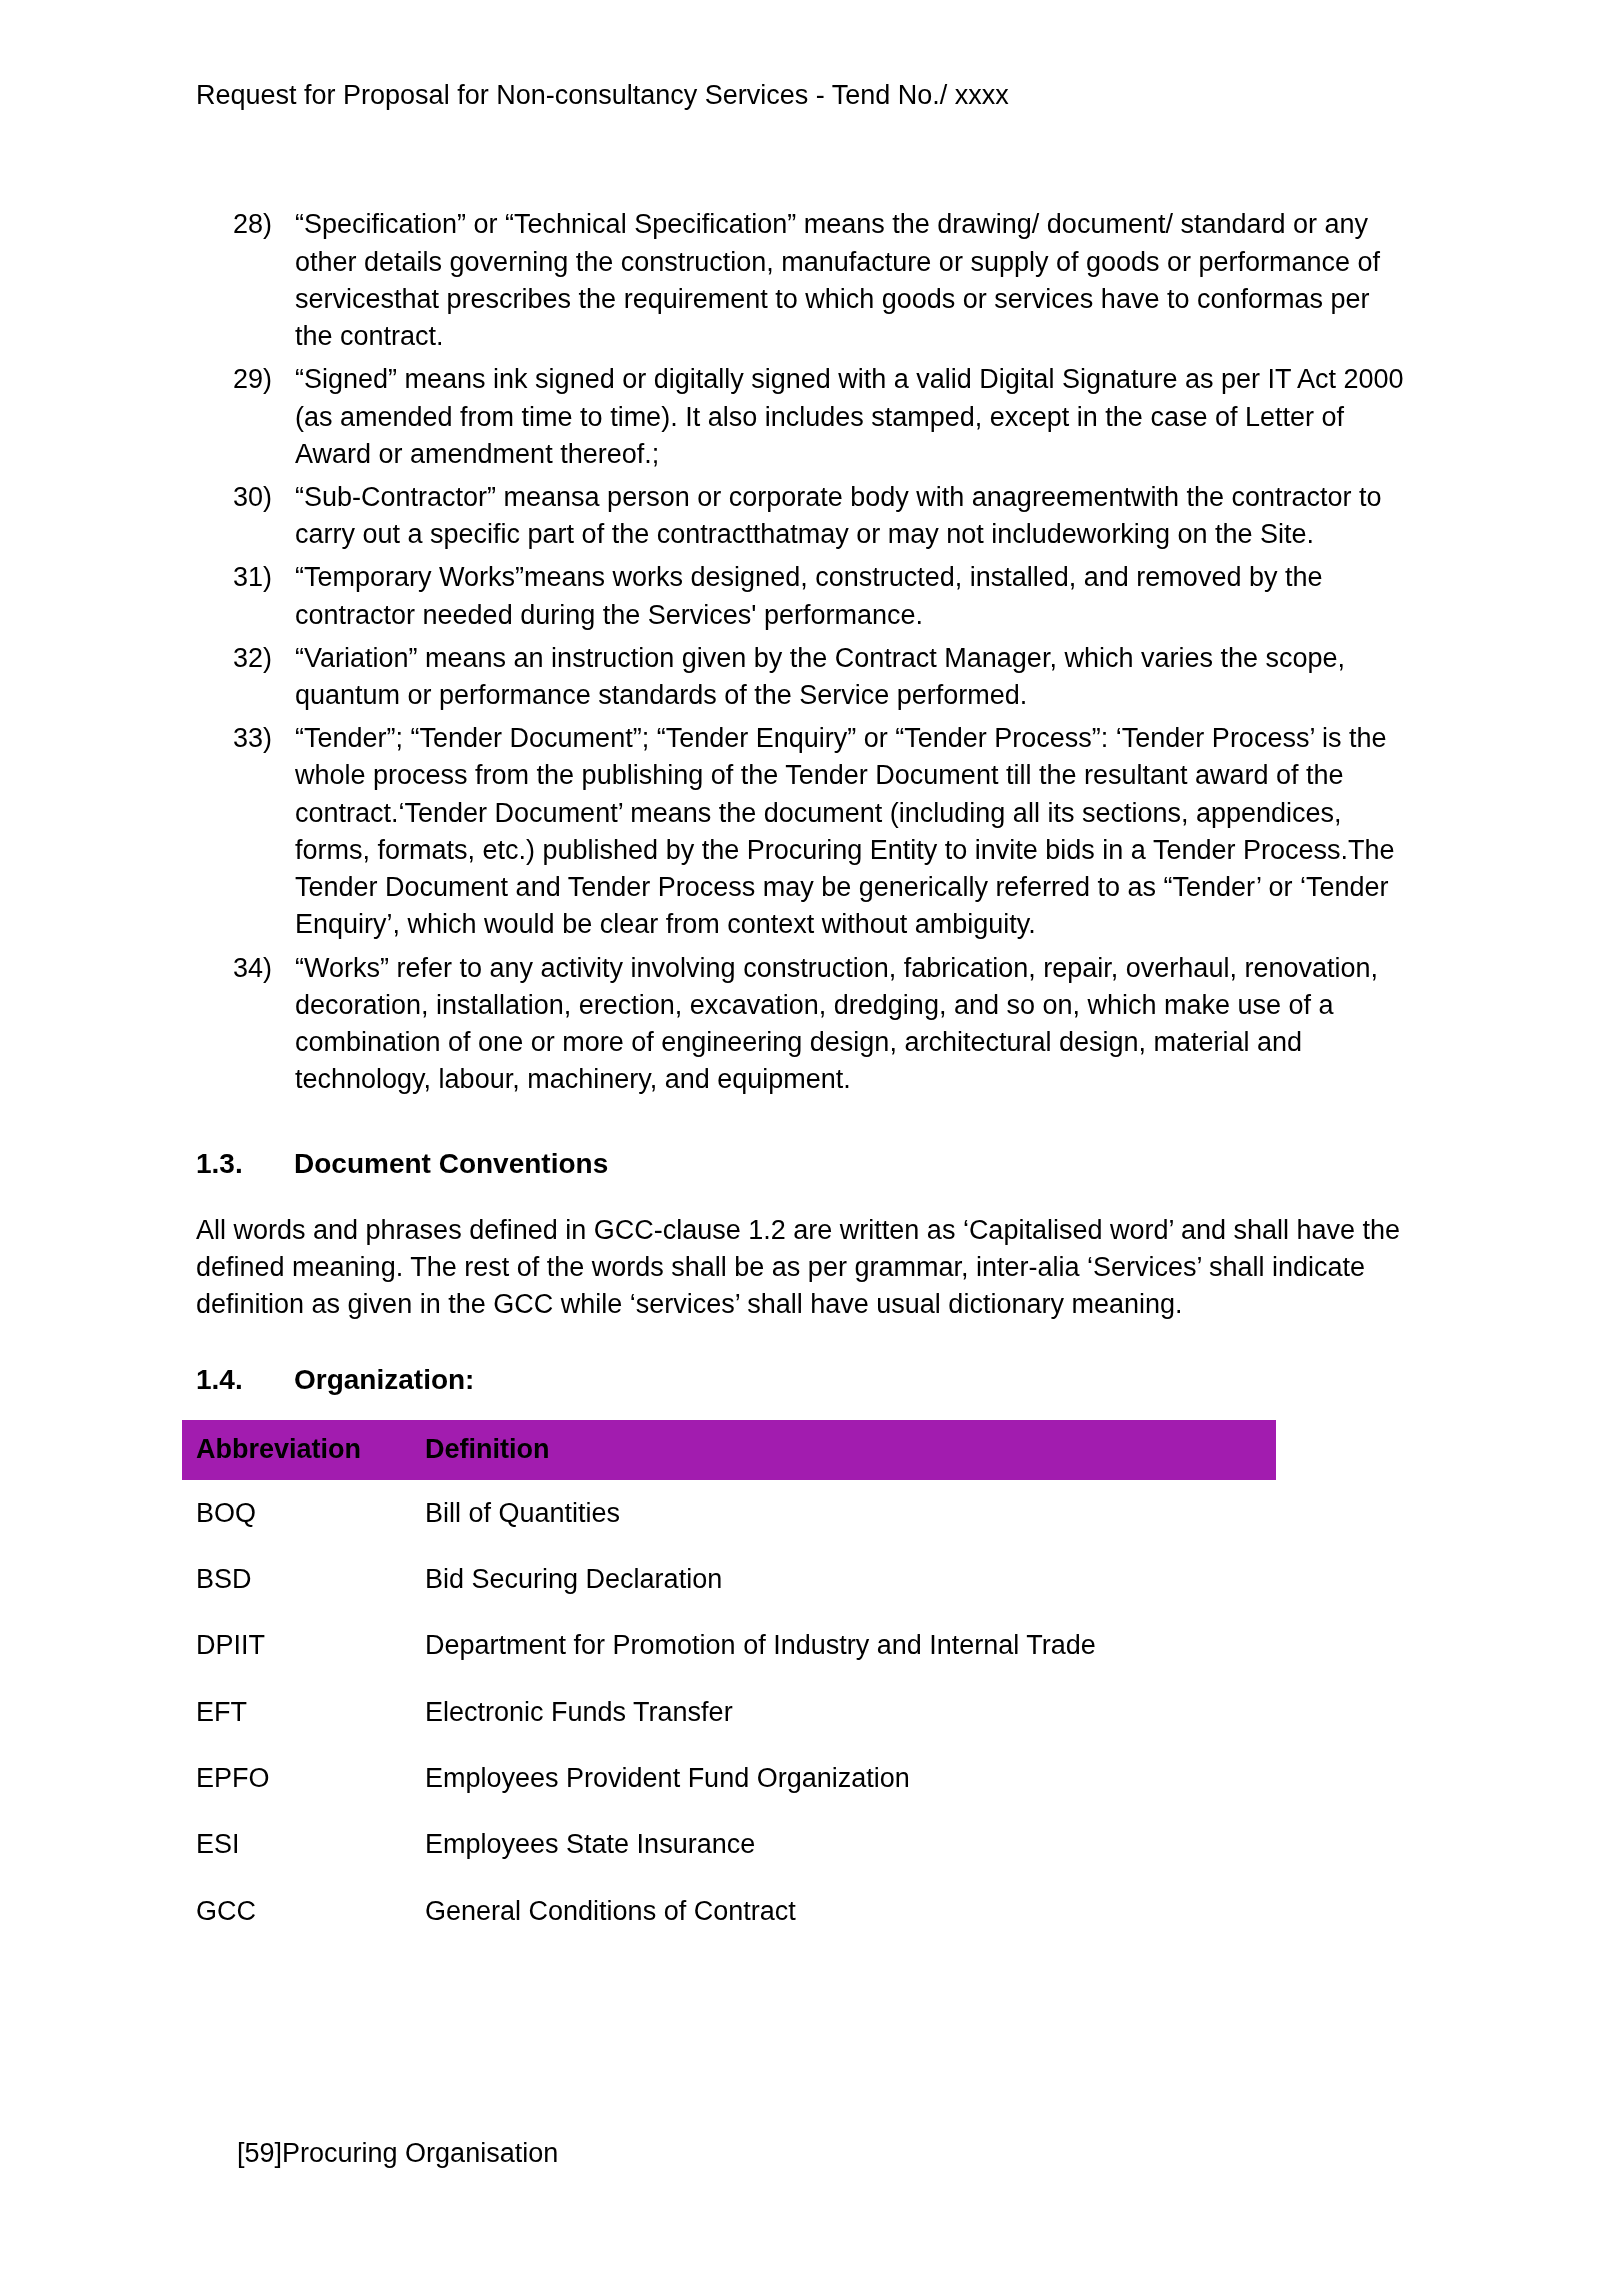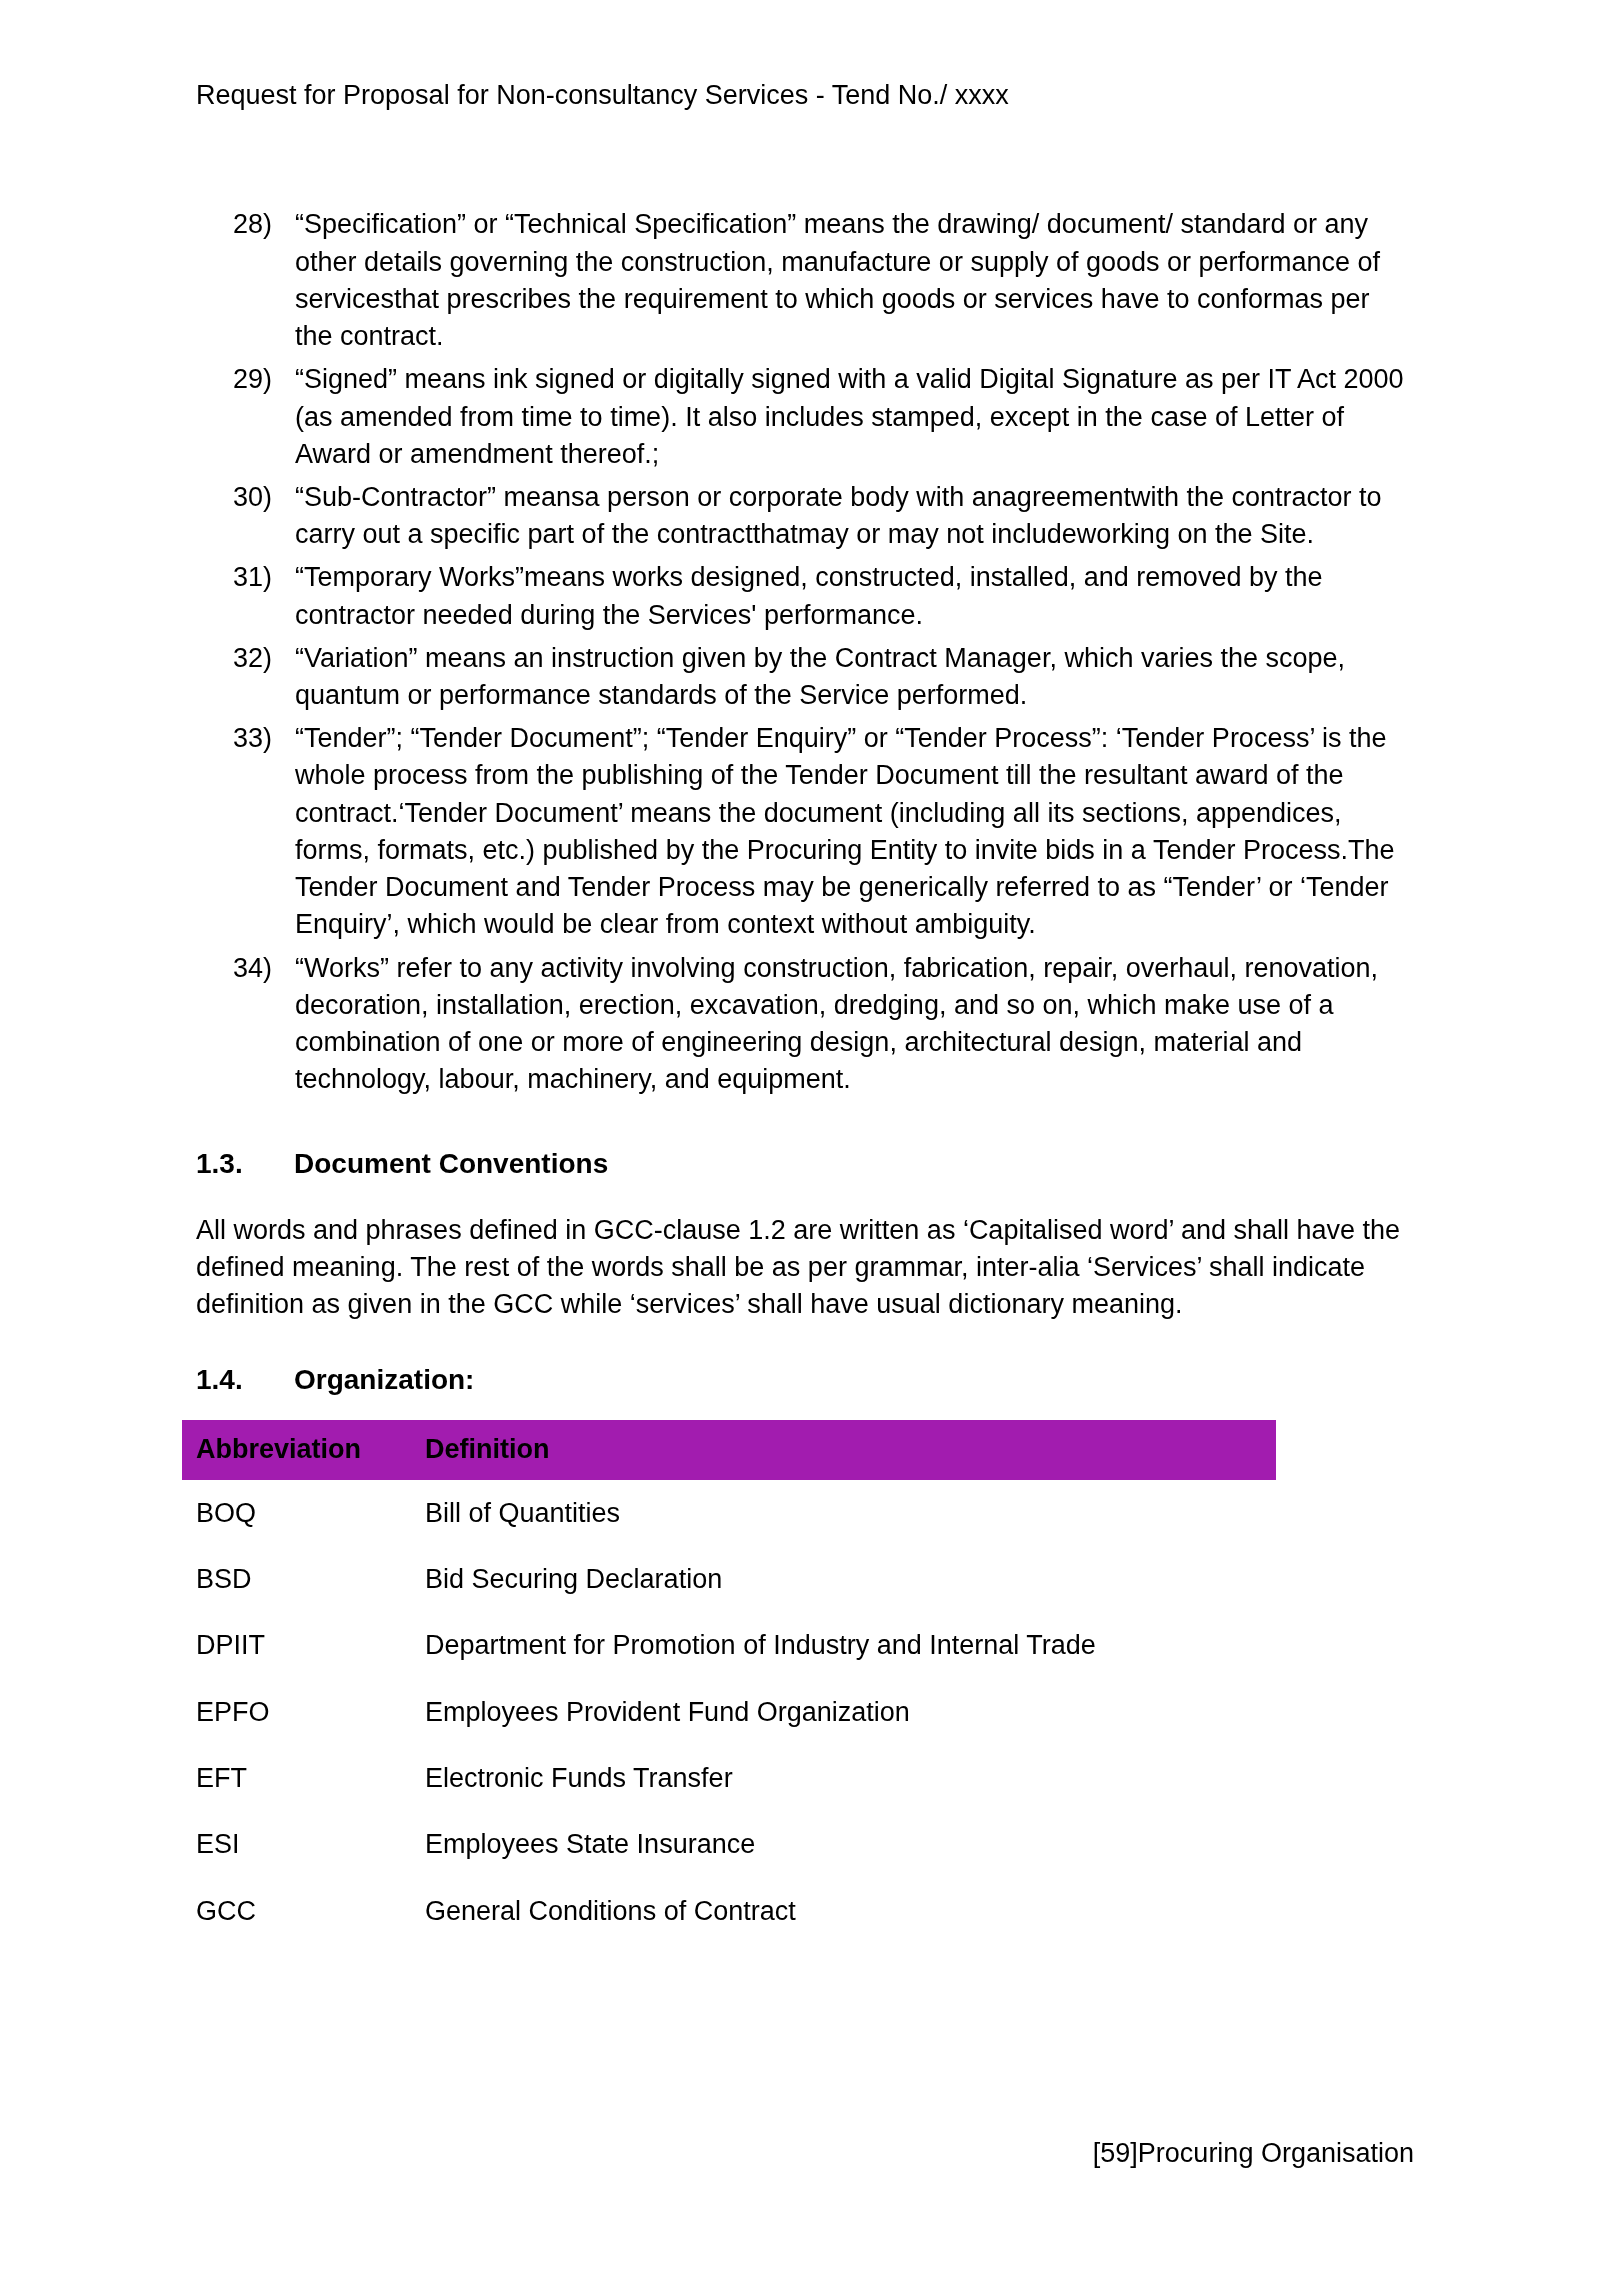--- a/index.html
+++ b/index.html
@@ -82,24 +82,24 @@
     padding: 14.4px 6.5px 14.4px 14.4px;
   }
   .abbrev-table td {
     padding: 17.7px 6.5px 17.7px 14.4px;
     vertical-align: top;
   }
   
   .footer {
     position: absolute;
     left: 196px;
-    right: 209px;
+    right: 225px;
     top: 2138px;
     display: flex;
-    justify-content: flex-end;
+    justify-content: flex-start;
     font-size: 27px;
   }
   .footer .page-num {
     margin-left: 41px;
   }
 </style>
 </head>
 <body>
 
 <div class="page">
@@ -169,26 +169,26 @@
         </tr>
         <tr>
           <td>BSD</td>
           <td>Bid Securing Declaration</td>
         </tr>
         <tr>
           <td>DPIIT</td>
           <td>Department for Promotion of Industry and Internal Trade</td>
         </tr>
         <tr>
+          <td>EFT</td>
+          <td>Electronic Funds Transfer</td>
+        </tr>
+        <tr>
           <td>EPFO</td>
           <td>Employees Provident Fund Organization</td>
-        </tr>
-        <tr>
-          <td>EFT</td>
-          <td>Electronic Funds Transfer</td>
         </tr>
         <tr>
           <td>ESI</td>
           <td>Employees State Insurance</td>
         </tr>
         <tr>
           <td>GCC</td>
           <td>General Conditions of Contract</td>
         </tr>
       </tbody>

